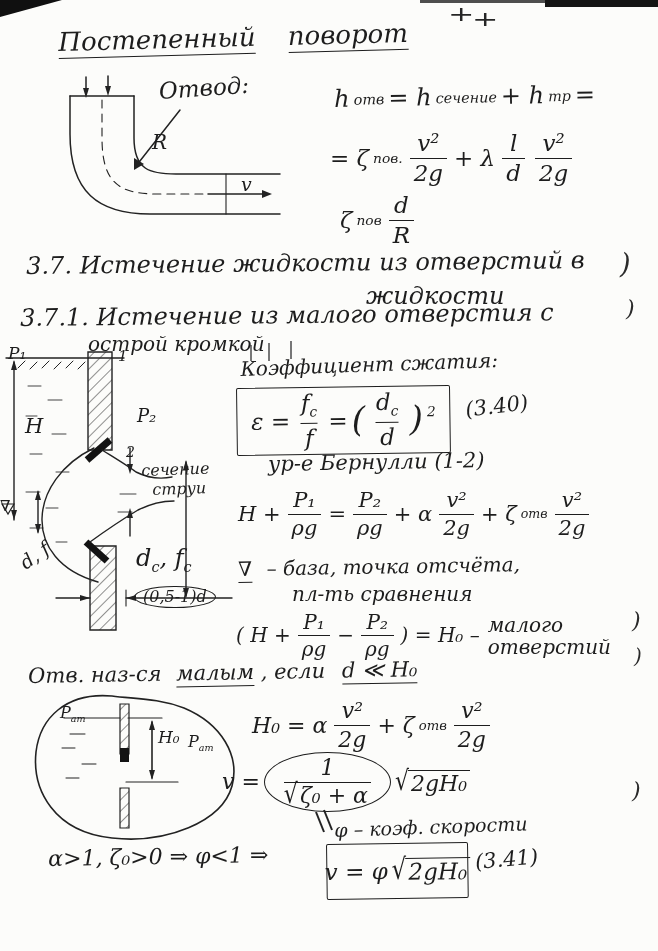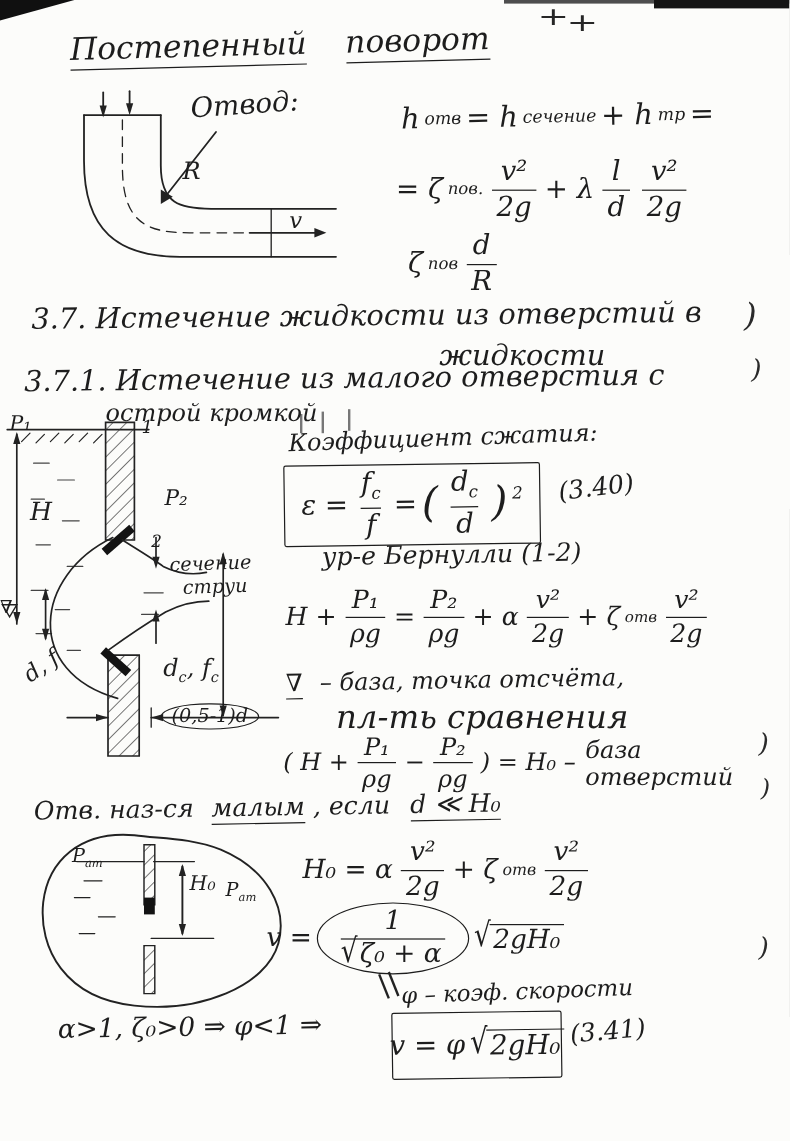--- a/index.html
+++ b/index.html
@@ -155,21 +155,21 @@
       <path d="M126,246 V262" stroke-width="1.1"></path>
     </g>
   </svg>
   <span class="hw" style="left:8px;top:344px;font-size:17px">P₁</span>
   <span class="hw" style="left:118px;top:348px;font-size:15px">1</span>
   <span class="hw" style="left:25px;top:414px;font-size:21px">H</span>
   <span class="hw" style="left:137px;top:406px;font-size:18px">P₂</span>
   <span class="hw" style="left:126px;top:444px;font-size:14px">2</span>
   <span class="hw" style="left:141px;top:462px;font-size:16px;transform:rotate(-2deg)">сечение</span>
   <span class="hw" style="left:152px;top:481px;font-size:16px;transform:rotate(-2deg)">струи</span>
-  <div class="hw" style="left:136px;top:545px;font-size:20px">
+  <div class="hw" style="left:136px;top:545px;font-size:24px">
     <span>d</span><sub>c</sub><span>, f</span><sub>c</sub>
   </div>
   <span class="hw" style="left:16px;top:556px;font-size:19px;transform:rotate(-35deg)">d, f</span>
   <span class="hw oval" style="left:134px;top:586px;font-size:16px;padding:1px 8px">(0,5-1)d</span>
   <span class="hw" style="left:0;top:498px;font-size:15px;font-style:normal">∇</span>
 
   <span class="hw" style="left:240px;top:358px;font-size:20px;transform:rotate(-2deg)">Коэффициент сжатия:</span>
   <div class="handbox hw row" style="left:236px;top:388px;width:212px;height:66px;font-size:23px;transform:rotate(-0.8deg)">
     <span>ε =</span>
     <span class="frac">
@@ -209,36 +209,36 @@
     <span class="frac">
         <span class="num">v²</span>
         <span class="den">2g</span>
       </span>
   </div>
 
   <div class="hw" style="left:238px;top:558px;font-size:20px;transform:rotate(-1deg)">
     <span class="u" style="font-style:normal">∇</span>
     <span style="margin-left:8px">– база, точка отсчёта,</span>
   </div>
-  <span class="hw" style="left:280px;top:583px;font-size:27px">пл-ть сравнения</span>
+  <span class="hw" style="left:292px;top:583px;font-size:20px">пл-ть сравнения</span>
 
   <div class="hw row" style="left:236px;top:612px;font-size:20px">
     <span>( H +</span>
     <span class="frac">
         <span class="num">P₁</span>
         <span class="den">ρg</span>
       </span>
     <span>−</span>
     <span class="frac">
         <span class="num">P₂</span>
         <span class="den">ρg</span>
       </span>
     <span>) = H₀ –</span>
     <span style="display:inline-flex;flex-direction:column;line-height:1.1;margin-left:4px">
-      <span>база</span>
+      <span>малого</span>
       <span>отверстий</span>
     </span>
   </div>
 
   <div class="hw" style="left:28px;top:664px;font-size:21px;transform:rotate(-1deg)">
     <span>Отв. наз-ся</span>
     <span class="u" style="margin-left:8px">малым</span>
     <span>, если</span>
     <span class="u" style="margin-left:10px">d ≪ H₀</span>
   </div>

